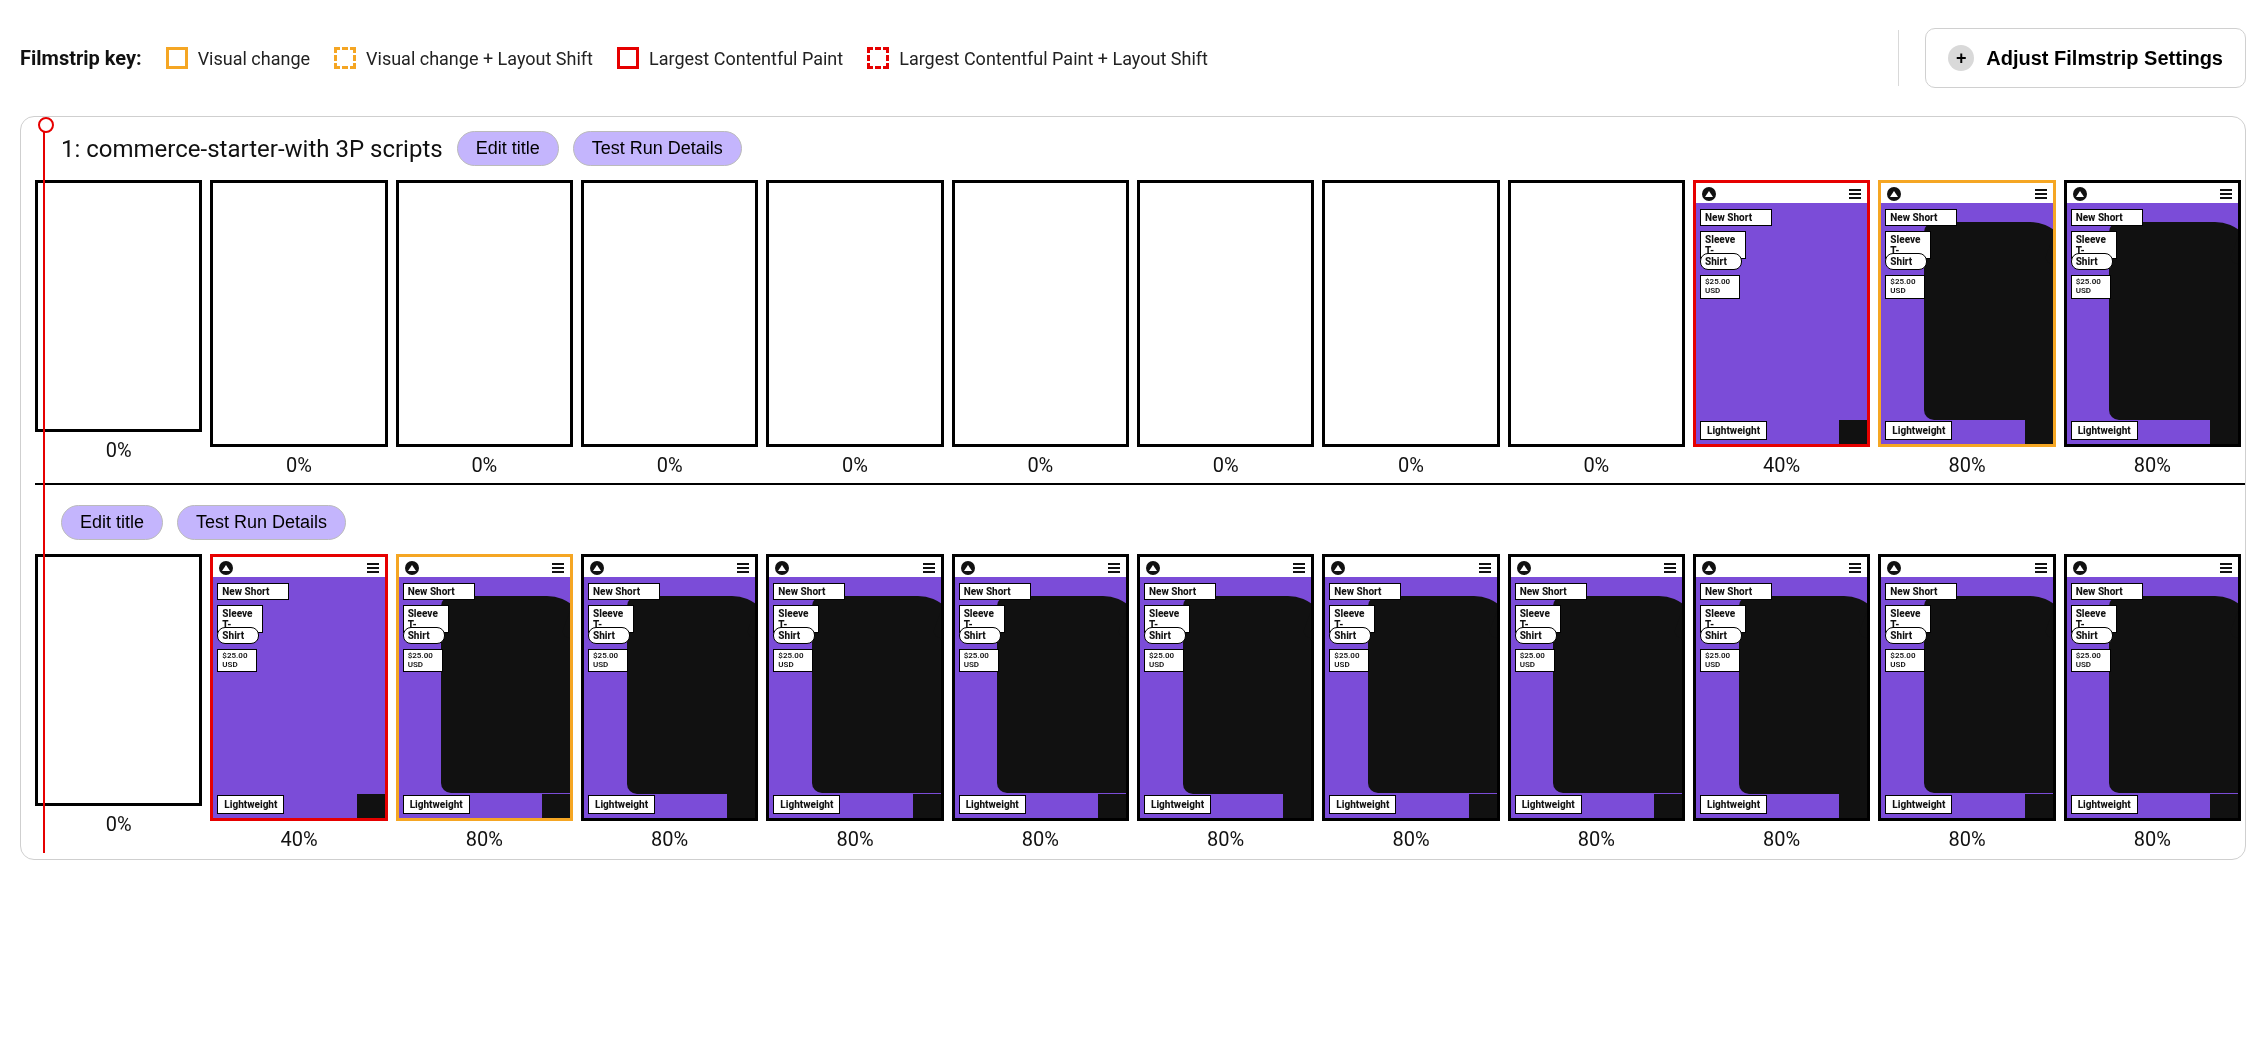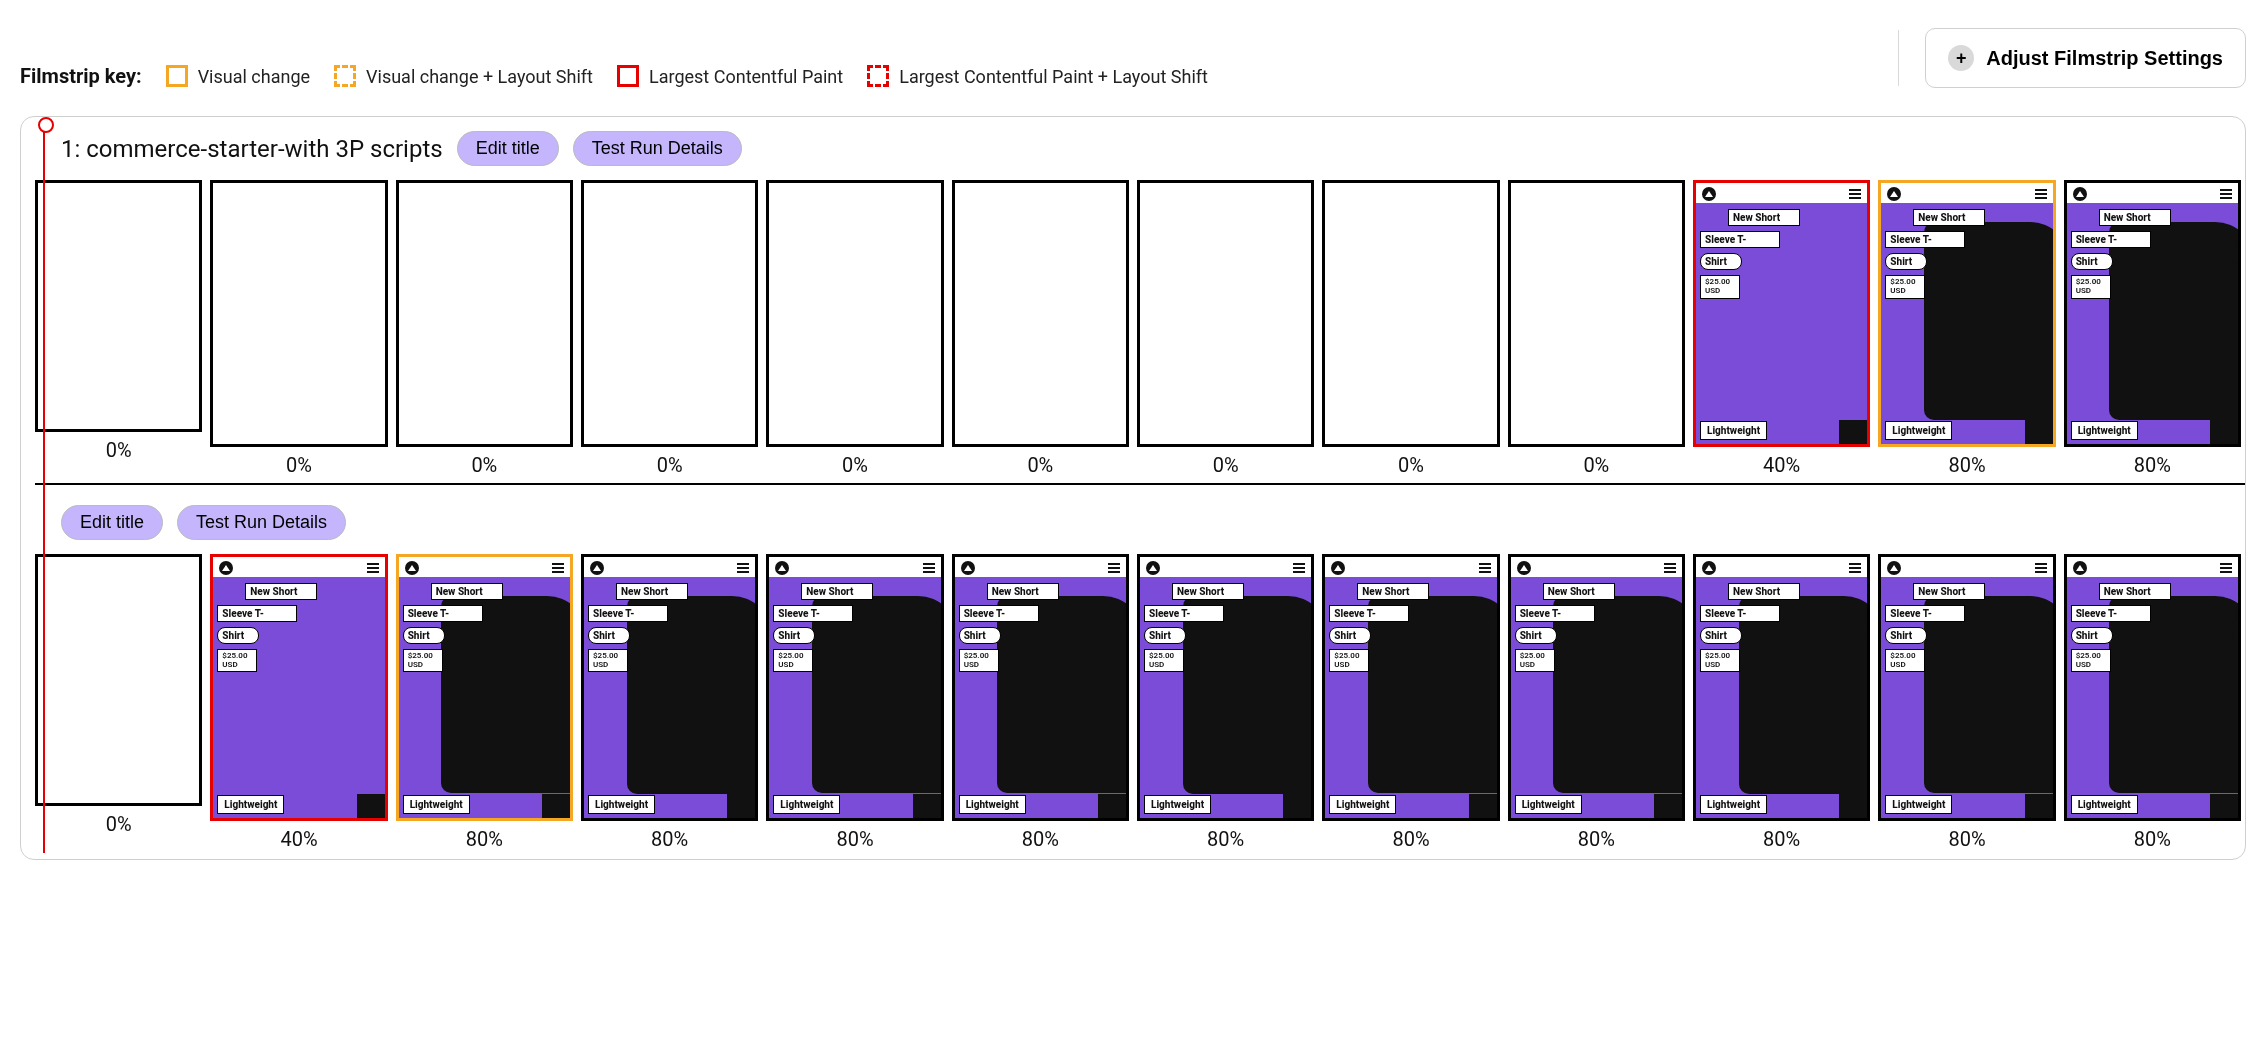--- a/index.html
+++ b/index.html
@@ -6,21 +6,21 @@
   body {
     font-family: -apple-system, BlinkMacSystemFont, "Segoe UI", Roboto, sans-serif;
     background: #fff;
     padding: 10px 20px;
     color: #111;
   }
 
   
   .header-row {
     display: flex;
-    align-items: flex-end;
+    align-items: center;
     justify-content: space-between;
     padding: 18px 0 28px 0;
   }
   .key-row {
     display: flex;
     align-items: center;
     gap: 24px;
     flex-wrap: wrap;
   }
   .key-title {
@@ -176,22 +176,22 @@
   }
   .tshirt::before{
     content:""; position:absolute; right:-14px; top:6px;
     width:34px; height:40px; background:#111; border-radius: 6px 20px 6px 6px;
     transform: rotate(20deg);
   }
   .tag {
     position:absolute; left:4px; background:#fff; border:1px solid #000;
     font-weight:800; font-size:10px; padding:2px 4px; line-height:1.1;
   }
-  .tag.l1{ top:6px;  width:72px;margin-left:28px;}
-  .tag.l2{ top:28px; width:80px;}
+  .tag.l1{ top:6px;  width:72px;}
+  .tag.l2{ top:28px; width:46px;}
   .tag.l3{ top:50px; width:42px;border-radius:8px;}
   .tag.price{ top:72px; font-size:8px; font-weight:600; width:40px;}
   .badge-lw{
     position:absolute; left:4px; bottom:4px; background:#fff; border:1px solid #000;
     font-size:10px; font-weight:800; padding:3px 6px;
   }
   .blk-corner{
     position:absolute; right:0; bottom:0; width:28px; height:24px; background:#111;
   }
 

